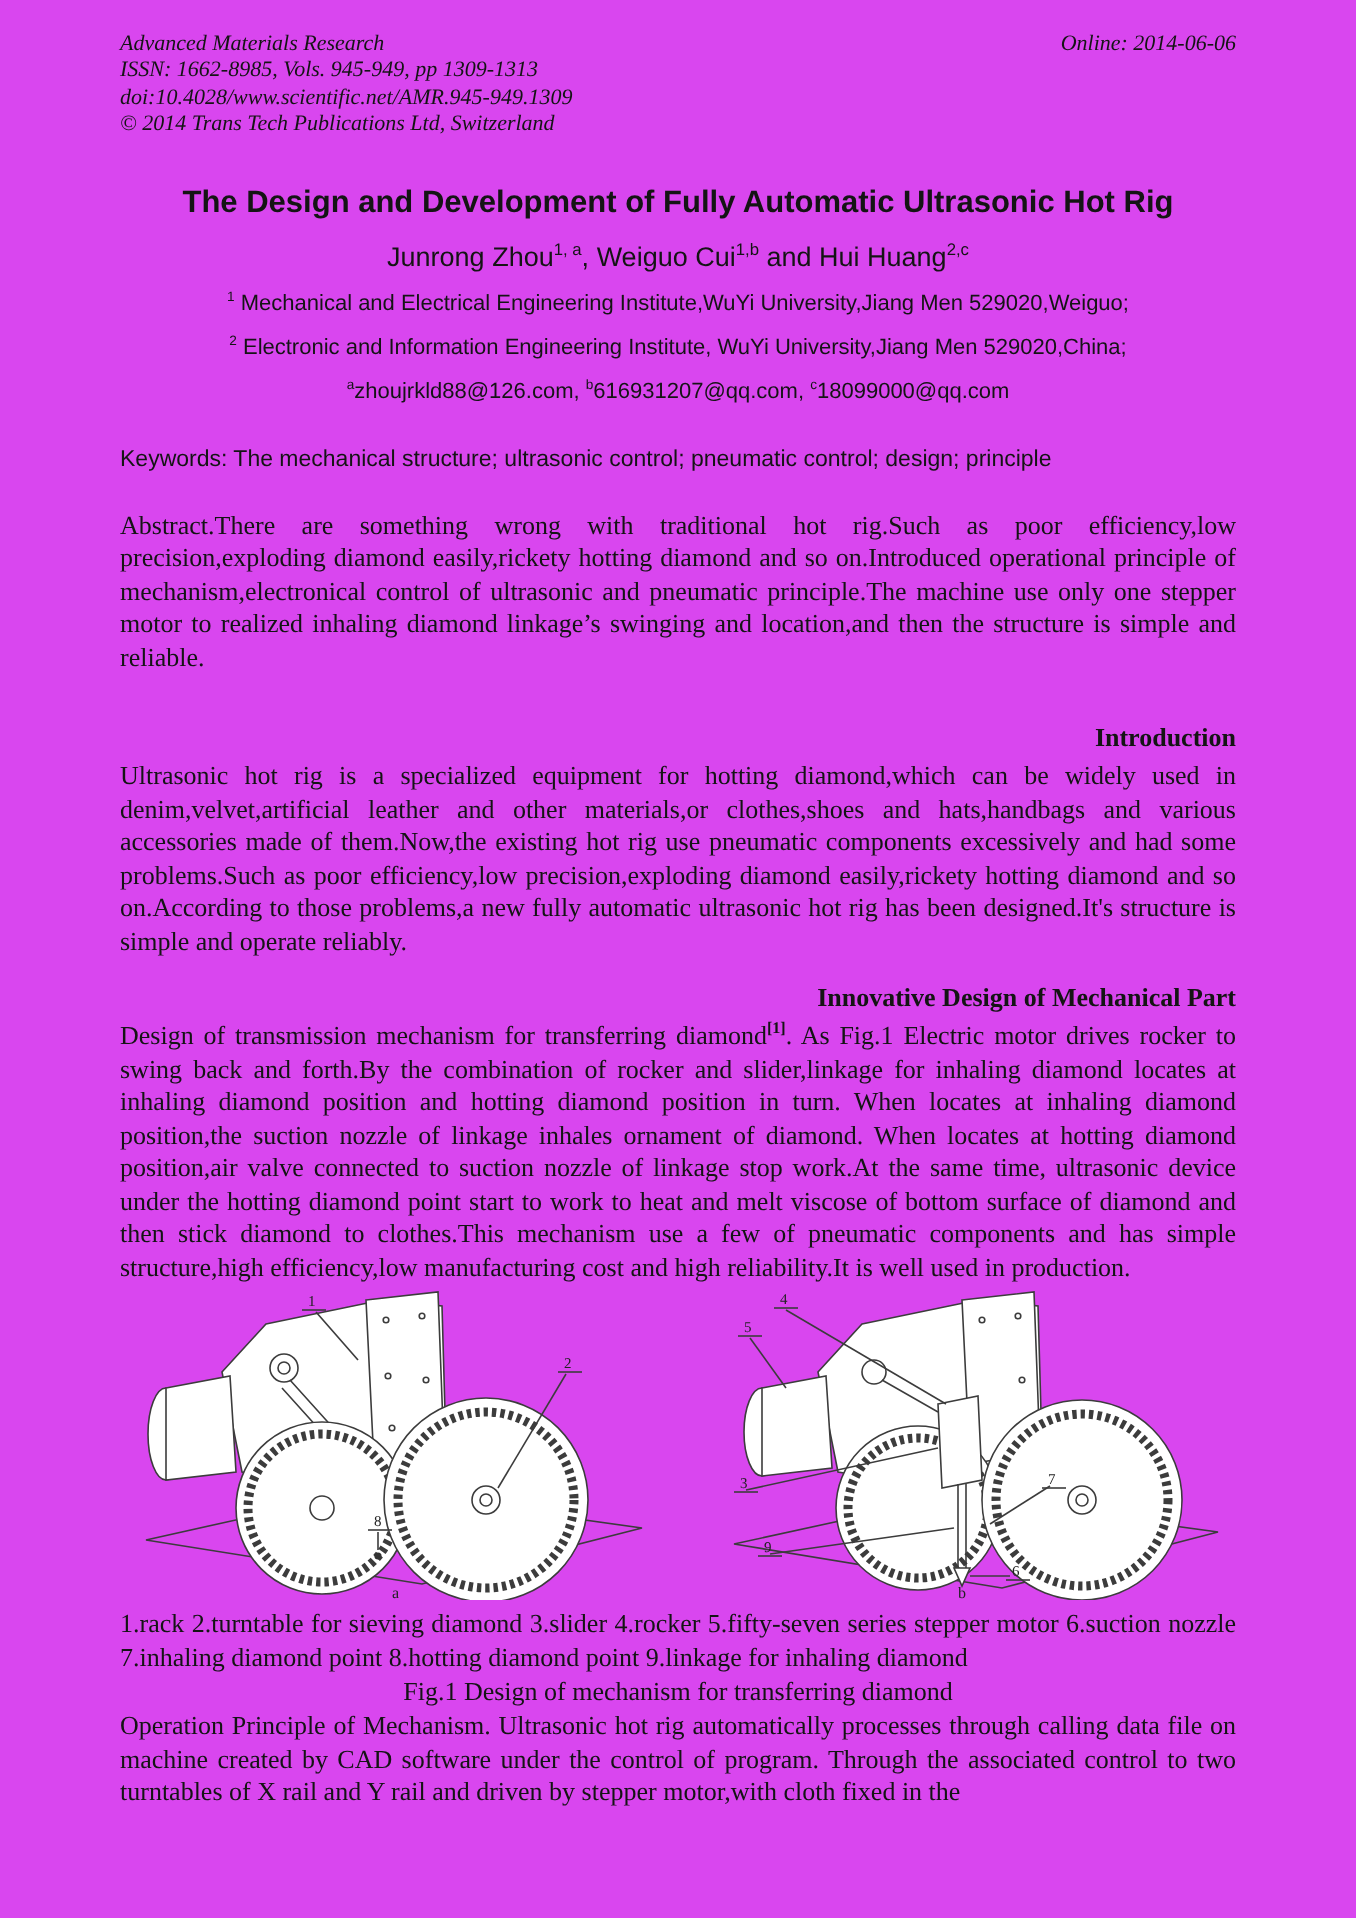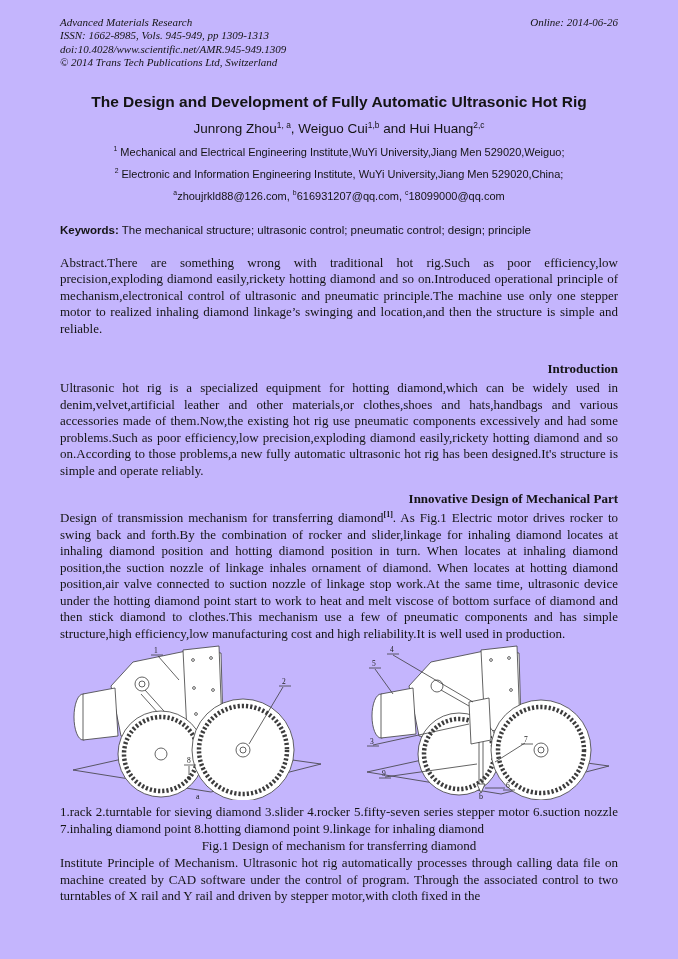--- a/index.html
+++ b/index.html
@@ -1,33 +1,33 @@
 <!DOCTYPE html>
 <html><head>
 <meta charset="utf-8">
 <style>
   * { margin:0; padding:0; box-sizing:border-box; }
   html,body { background:#ffffff; }
   .page {
-    width:678px; height:959px; background:#c4b5fd; color:#141414;
+    width:678px; height:959px; background:#d946ef; color:#141414;
     padding:16px 60px 0 60px; overflow:hidden; position:relative;
   }
   
   .meta { display:flex; justify-content:space-between; align-items:flex-start;
           font:italic 11px/13.4px "Liberation Serif", serif; }
   .meta-left div { white-space:nowrap; }
   .meta-right { white-space:nowrap; }
   
   .title { font:bold 15.5px/19px "Liberation Sans", sans-serif; text-align:center; margin-top:22px; }
   .authors { font:13.5px/17px "Liberation Sans", sans-serif; text-align:center; margin-top:9px; }
   .authors sup, .affil sup, .emails sup { font-size:62%; vertical-align:super; line-height:0; }
   .affil  { font:11px/13px "Liberation Sans", sans-serif; text-align:center; margin-top:9px; }
   .emails { font:11px/13px "Liberation Sans", sans-serif; text-align:center; margin-top:9px; }
   .keywords { font:11.5px/14px "Liberation Sans", sans-serif; margin-top:20px; }
-  .keywords .kw-label { font-weight:bold; }
+  .keywords .kw-label { font-weight:normal; }
   
   .para { font:13px/16.5px "Liberation Serif", serif; text-align:justify; }
   .lead-bold { font-weight:normal; }
   .abstract { margin-top:18px; }
   .sec-heading { font:bold 13px/16px "Liberation Serif", serif; margin-top:24px;text-align:right; }
   .sec-heading.tight { margin-top:12px; }
   .after-heading { margin-top:3px; }
   sup.ref { font-size:62%; vertical-align:super; font-weight:bold; line-height:0; }
   
   .figure-row { display:flex; justify-content:center; gap:18px; margin-top:2px; }
@@ -47,21 +47,21 @@
 
 <div class="page">
 
   <div class="meta">
     <div class="meta-left">
       <div>Advanced Materials Research</div>
       <div>ISSN: 1662-8985, Vols. 945-949, pp 1309-1313</div>
       <div>doi:10.4028/www.scientific.net/AMR.945-949.1309</div>
       <div>© 2014 Trans Tech Publications Ltd, Switzerland</div>
     </div>
-    <div class="meta-right">Online: 2014-06-26</div>
+    <div class="meta-right">Online: 2014-06-06</div>
   </div>
 
   <h1 class="title">The Design and Development of Fully Automatic Ultrasonic Hot Rig</h1>
 
   <div class="authors">
     <span>Junrong Zhou</span><sup>1, a</sup><span>, </span><span>Weiguo Cui</span><sup>1,b</sup><span> and </span><span>Hui Huang</span><sup>2,c</sup>
   </div>
 
   <div class="affil"><sup>1</sup><span> Mechanical and Electrical Engineering Institute,WuYi University,Jiang Men 529020,Weiguo;</span></div>
   <div class="affil"><sup>2</sup><span> Electronic and Information Engineering Institute, WuYi University,Jiang Men 529020,China;</span></div>
@@ -186,16 +186,16 @@
       <text class="calloutnum" x="171" y="98">7</text>
 
       <text class="sublabel" x="126" y="155">b</text>
     </svg>
   </div>
 
   <p class="fig-notes">1.rack 2.turntable for sieving diamond 3.slider 4.rocker 5.fifty-seven series stepper motor 6.suction nozzle 7.inhaling diamond point 8.hotting diamond point 9.linkage for inhaling diamond</p>
   <div class="fig-caption">Fig.1 Design of mechanism for transferring diamond</div>
 
   <p class="para op-para">
-    <span class="lead-bold">Institute Principle of Mechanism.</span><span> Ultrasonic hot rig automatically processes through calling data file on machine created by CAD software under the control of program. Through the associated control to two turntables of X rail and Y rail and driven by stepper motor,with cloth fixed in the</span>
+    <span class="lead-bold">Operation Principle of Mechanism.</span><span> Ultrasonic hot rig automatically processes through calling data file on machine created by CAD software under the control of program. Through the associated control to two turntables of X rail and Y rail and driven by stepper motor,with cloth fixed in the</span>
   </p>
 
 </div>
 
 </body></html>

